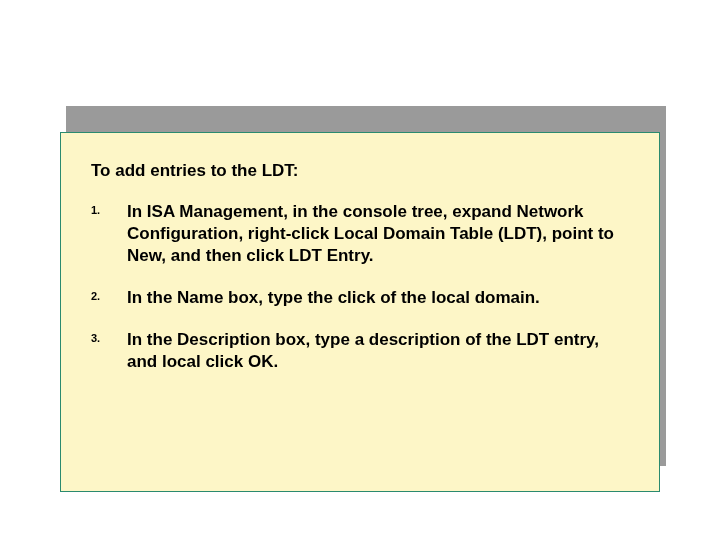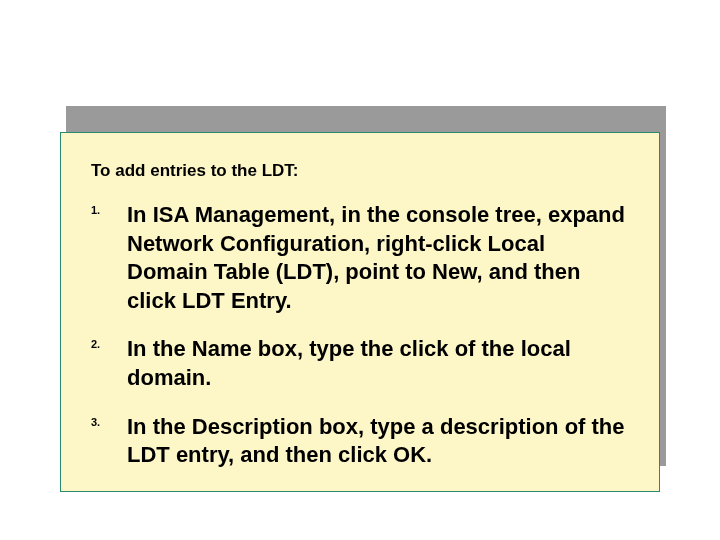--- a/index.html
+++ b/index.html
@@ -52,21 +52,21 @@
     }
     .list-number {
       font-size: 11px;
       font-weight: bold;
       color: #000;
       width: 36px;
       flex-shrink: 0;
       padding-top: 3px;
     }
     .list-text {
-      font-size: 22px;
+      font-size: 17px;
       font-weight: bold;
       color: #000;
       line-height: 1.3;
       flex: 1;
     }
   </style>
 </head>
 <body>
 
 <div class="slide-container">
@@ -79,16 +79,16 @@
       <div class="list-text">In ISA Management, in the console tree, expand Network Configuration, right-click Local Domain Table (LDT), point to New, and then click LDT Entry.</div>
     </div>
 
     <div class="list-item">
       <div class="list-number">2.</div>
       <div class="list-text">In the Name box, type the click of the local domain.</div>
     </div>
 
     <div class="list-item">
       <div class="list-number">3.</div>
-      <div class="list-text">In the Description box, type a description of the LDT entry, and then click OK.</div>
+      <div class="list-text">In the Description box, type a description of the LDT entry, and local click OK.</div>
     </div>
   </div>
 </div>
 
 </body></html>

